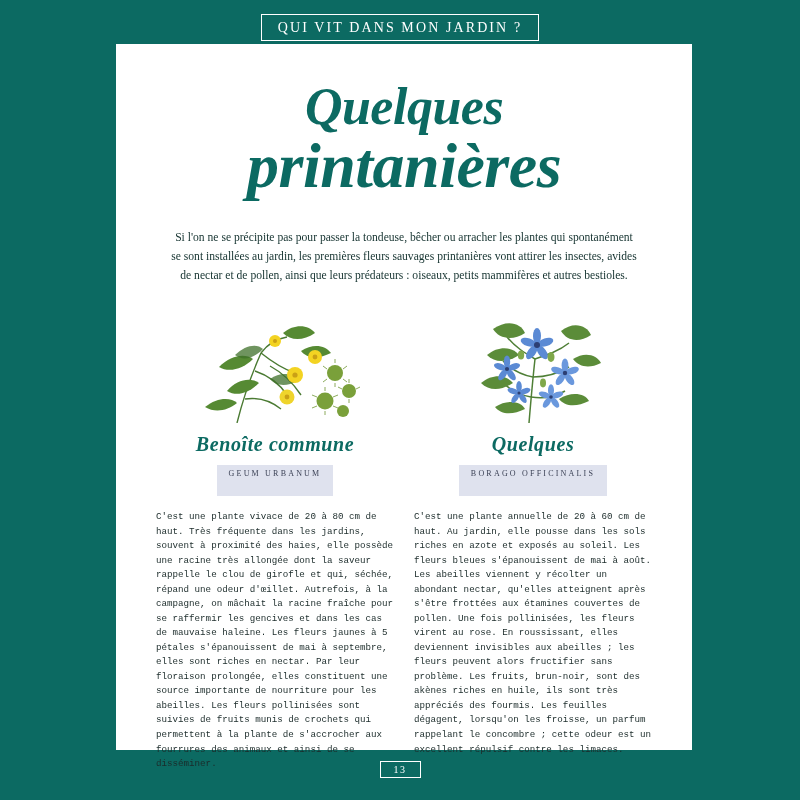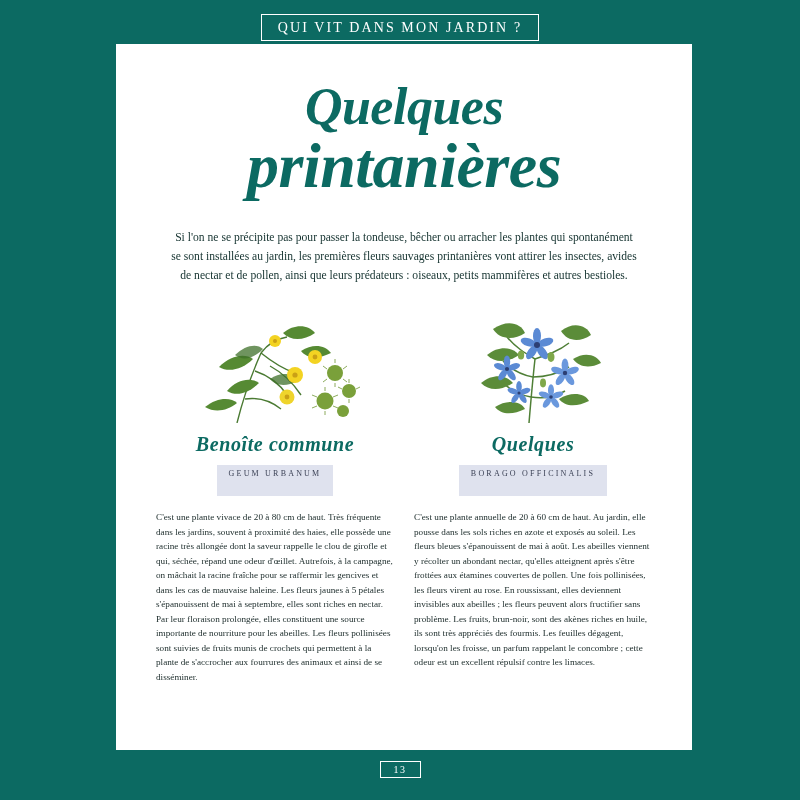--- a/index.html
+++ b/index.html
@@ -110,21 +110,21 @@
     color: #3c4256;
     font-family: "Liberation Serif", serif;
     font-size: 8px;
     letter-spacing: 2.2px;
     padding: 4px 12px 18px 12px;
     text-transform: uppercase;
     white-space: nowrap;
   }
   .body-text {
     margin-top: 14px;
-    font-family: Liberation Serif, serif;
+    font-family: Liberation Mono, monospace;
     font-size: 9.2px;
     line-height: 1.58;
     color: #1b2b2a;
     text-align: left;
     width: 238px;
   }
   
   .page-number {
     position: absolute;
     left: 0;

